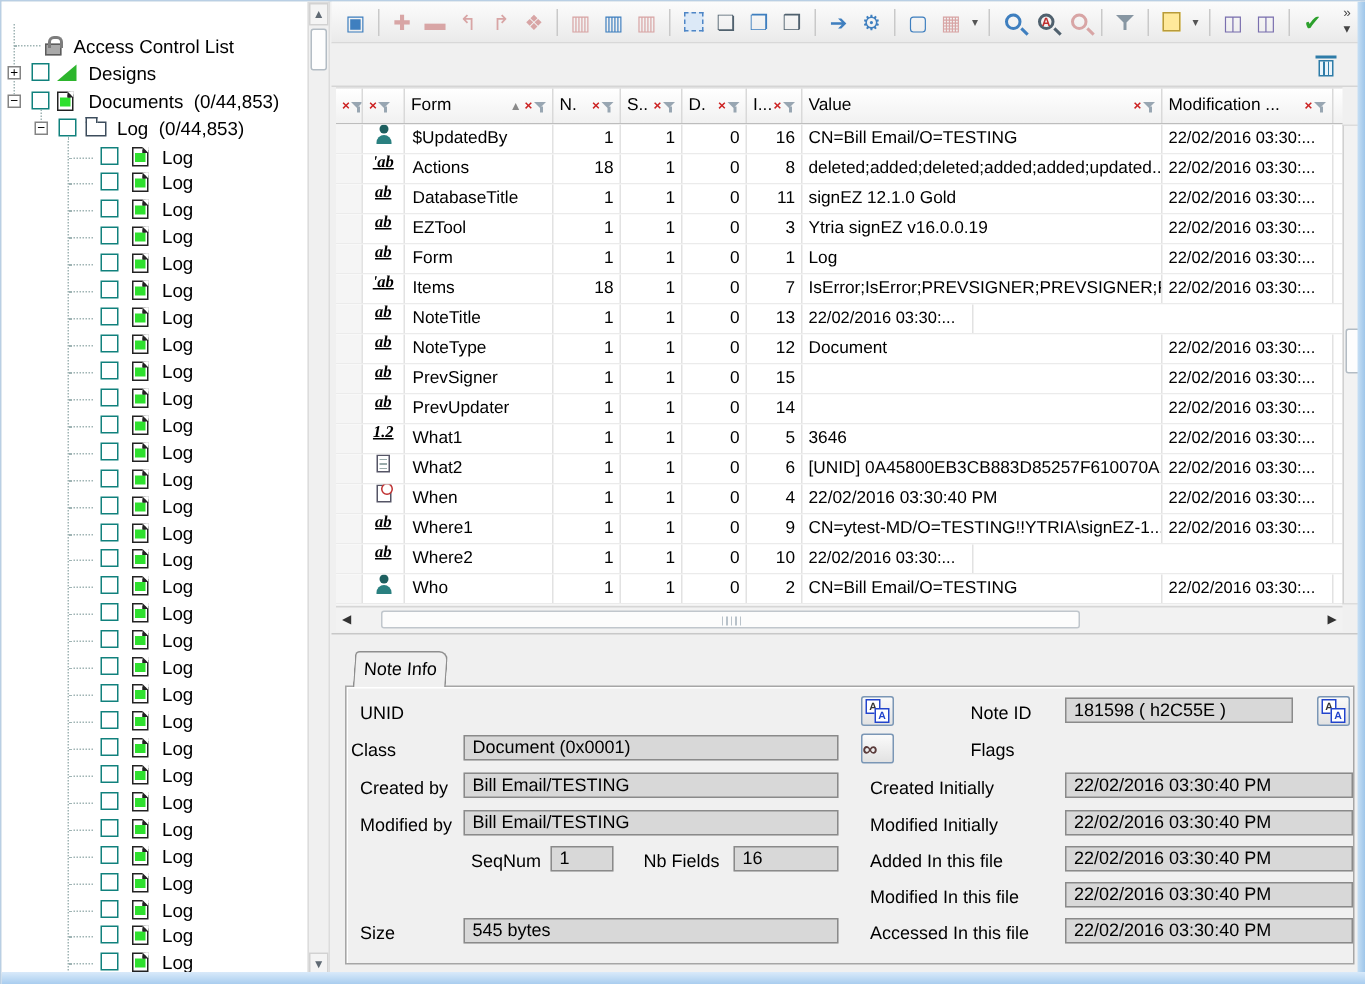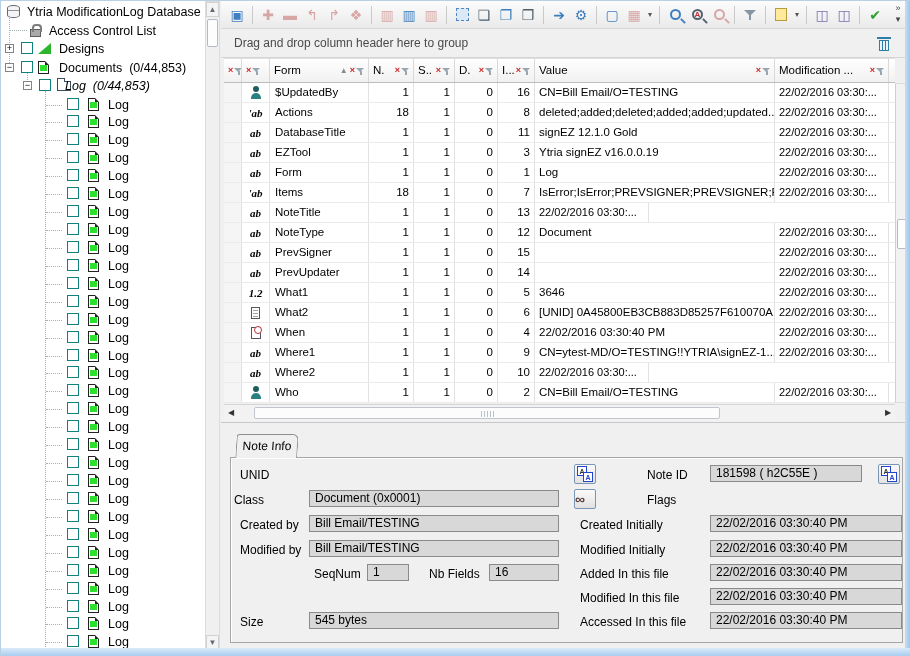--- a/index.html
+++ b/index.html
@@ -90,21 +90,21 @@
   .ffun:before{content:"";position:absolute;left:0;top:2px;border-left:4.5px solid transparent;
     border-right:4.5px solid transparent;border-top:4px solid #98a6b2;}
   .ffun:after{content:"";position:absolute;left:3.5px;top:5px;width:2px;height:4px;background:#98a6b2;}
   #grid-body{position:absolute;left:3px;top:82px;width:671px;height:320px;background:#fff;overflow:hidden;}
   .grow{display:flex;height:20px;border-bottom:1px solid #ebebeb;background:#fff;}
   .gcell{border-right:1px solid #e2e2e2;overflow:hidden;white-space:nowrap;font-size:11.5px;
     line-height:19px;}
   .gc-blank{background:#f5f5f5;}
   .gc-num{text-align:right;padding-right:4px;}
   .gc-text{padding-left:5px;} .gc-val{padding-left:4px;} .gc-mod{padding-left:4px;font-size:11px;}
-  .gc-icon{display:flex;align-items:center;justify-content:center;}
+  .gc-icon{display:flex;align-items:flex-start;justify-content:center;text-decoration:underline;}
   
   .gi{font-style:italic;font-weight:bold;font-family:"Liberation Serif",serif;font-size:11px;line-height:10px;}
   .gi-doc2{position:relative;width:9px;height:12px;background:#fff;border:1px solid #556;}
   .gi-doc2:before{content:"";position:absolute;left:1px;top:2px;width:5px;height:7px;
     background:repeating-linear-gradient(#9aa 0 1px,#fff 1px 3px);}
   .gi-date{position:relative;width:10px;height:12px;background:#fff;border:1px solid #556;}
   .gi-date:before{content:"";position:absolute;right:-2px;top:-2px;width:6px;height:6px;border-radius:50%;
     background:#fff;border:1px solid #c03030;}
   .gi-person{position:relative;width:12px;height:13px;}
   .gi-person:before{content:"";position:absolute;left:3px;top:0;width:6px;height:6px;border-radius:50%;
@@ -148,24 +148,20 @@
 <body>
 
 <div id="window">
 
   <div id="tree-pane">
     <div class="tline" style="left:8px;top:15px;height:51px;"></div>
     <div class="tline" style="left:26px;top:69px;height:14px;"></div>
     <div class="tline" style="left:44px;top:90px;height:556px;"></div>
     <div class="tstub" style="left:8px;top:29px;width:18px;"></div>
 
-    <div class="trow" style="top:2px;">
-      <span class="i-db" style="left:6px;"></span>
-      <span class="lbl" style="left:26px;">Ytria ModificationLog Database</span>
-    </div>
     <div class="trow" style="top:20.5px;">
       <span class="i-lock" style="left:29px;"></span>
       <span class="lbl" style="left:48px;">Access Control List</span>
     </div>
     <div class="trow" style="top:39px;">
       <span class="exp" style="left:4px;">+</span>
       <span class="cb" style="left:20px;"></span>
       <span class="i-design" style="left:37px;"></span>
       <span class="lbl" style="left:58px;">Designs</span>
     </div>
@@ -175,21 +171,21 @@
       <span class="i-doc" style="left:37px;"></span>
       <span class="lbl" style="left:58px;">
         <span>Documents</span>&nbsp;
         <span>(0/44,853)</span>
       </span>
     </div>
     <div class="trow" style="top:76px;">
       <span class="exp" style="left:22px;">−</span>
       <span class="cb" style="left:38px;"></span>
       <span class="i-folder" style="left:56px;"></span>
-      <span class="lbl" style="left:64px;font-style:italic;">
+      <span class="lbl" style="left:77px;">
         <span>Log</span>&nbsp;
         <span>(0/44,853)</span>
       </span>
     </div>
     <div id="tree-log-items">
         <div class="trow tchild" style="top: 94.5px;">
     <span class="tstub" style="left:45px;top:9px;width:16px;"></span>
     <span class="cb" style="left:66px;"></span>
     <span class="i-doc" style="left:87px;"></span>
     <span class="lbl" style="left:107px;">Log</span>
@@ -437,21 +433,20 @@
         <div class="tb purple">◫</div>
         <div class="tbsep"></div>
         <div class="tb green">✔</div>
       </div>
     <div id="tb-overflow">
       <div>»</div>
       <div>▾</div>
     </div>
 
     <div id="group-bar">
-      <span class="txt">Drag and drop column header here to group</span>
       <span class="trash">
           <span class="lid"></span>
           <span class="bdy"></span>
         </span>
     </div>
 
     <div id="grid-header">
         <div class="hcell" style="width: 18px;">
 
     <span class="flt">

